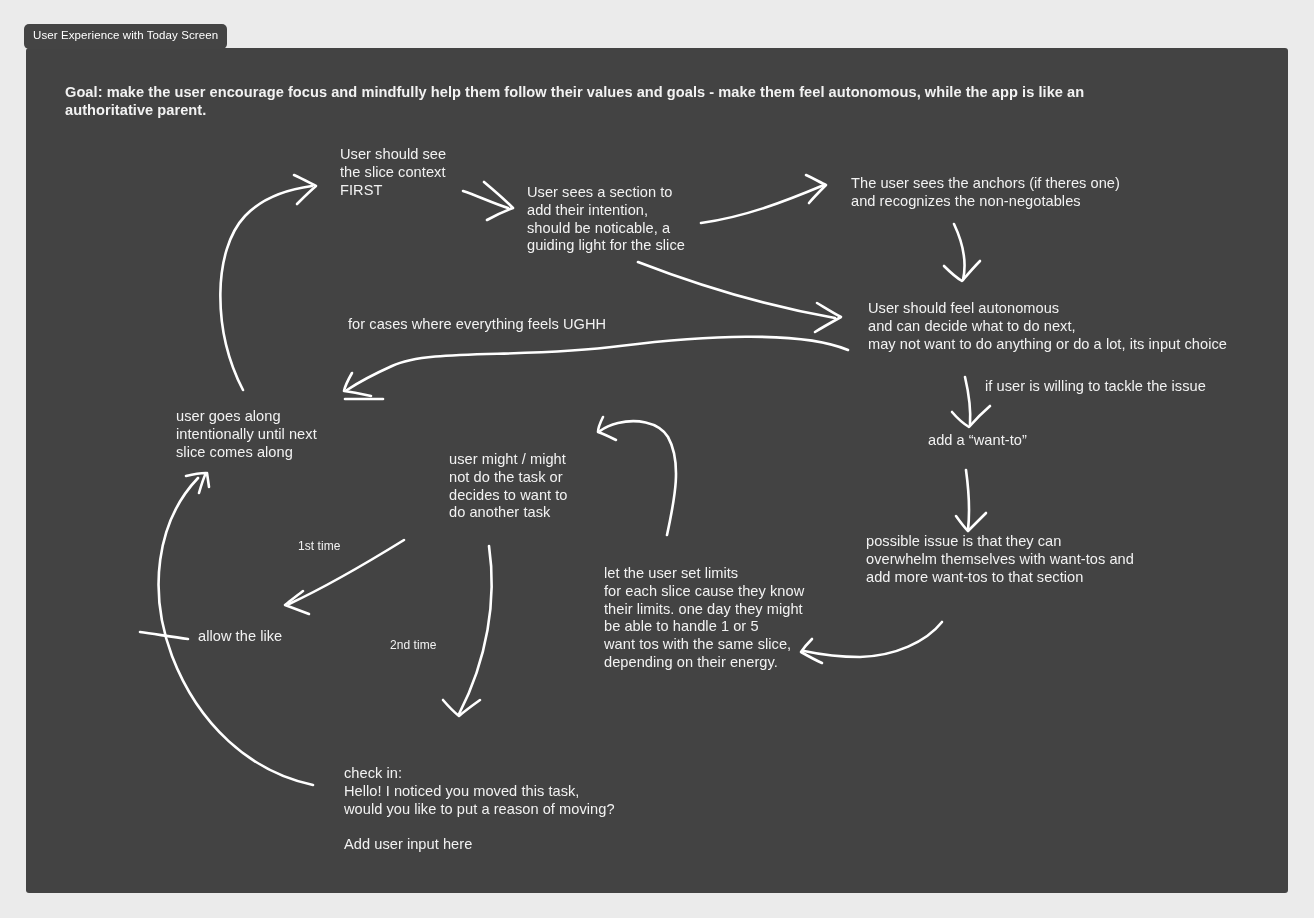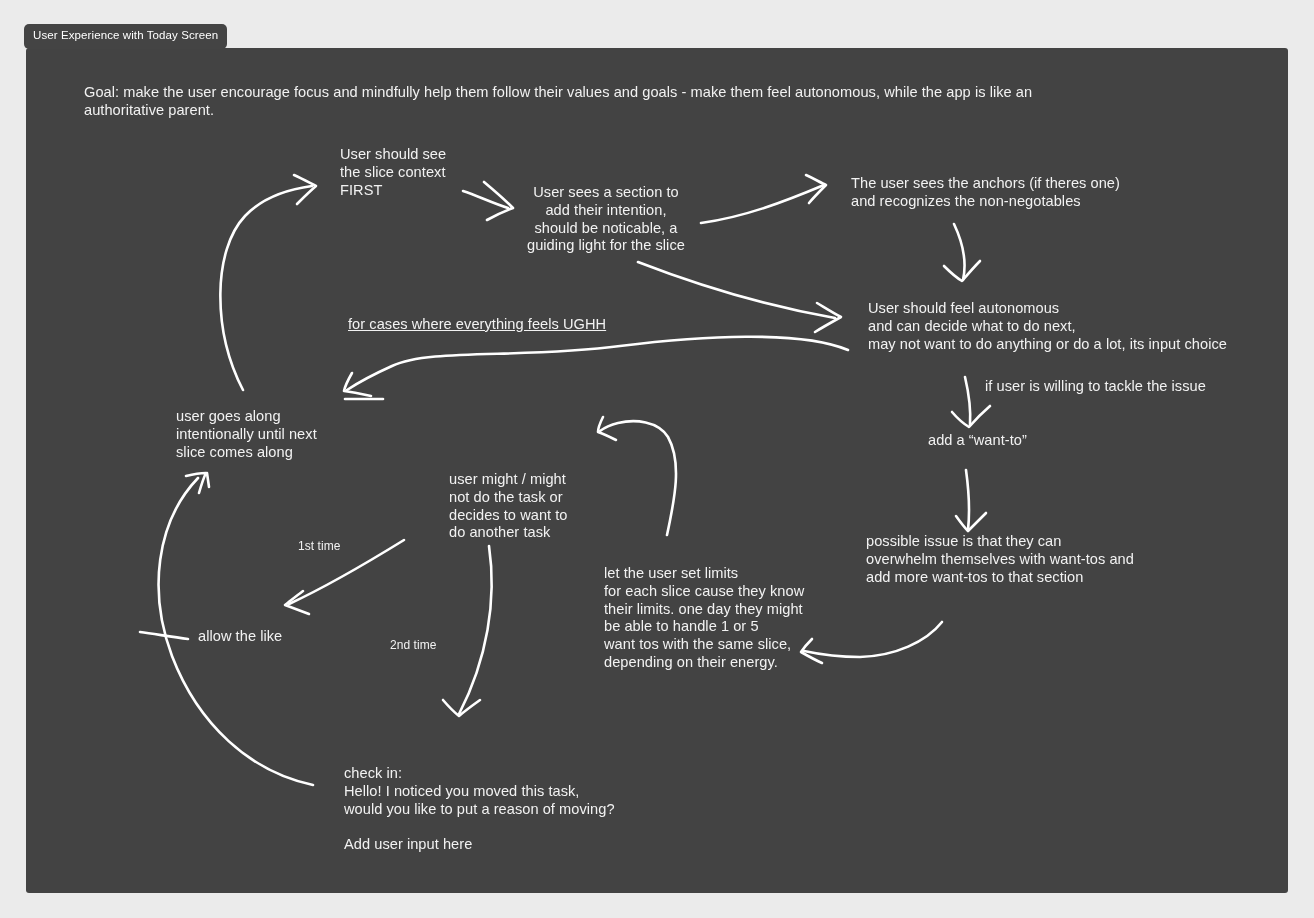--- a/index.html
+++ b/index.html
@@ -147,54 +147,54 @@
         <path d="M207 473 L 209 487"></path>
       </g>
 
       <g>
         <path d="M140 632 C 155 634, 172 637, 188 639"></path>
       </g>
 
     </g>
   </svg>
 
-  <div class="note" style="left:84px; top:84px; width:950px;">Goal: make the user encourage focus and mindfully help them follow their values and goals - make them feel autonomous, while the app is like an
+  <div class="note" style="left:65px; top:84px; width:950px;font-weight:bold;">Goal: make the user encourage focus and mindfully help them follow their values and goals - make them feel autonomous, while the app is like an
 authoritative parent.</div>
 
   <div class="note" style="left:340px; top:146px;">User should see
 the slice context
 FIRST</div>
 
-  <div class="note" style="left:527px; top:184px;text-align:center;">User sees a section to
+  <div class="note" style="left:527px; top:184px;">User sees a section to
 add their intention,
 should be noticable, a
 guiding light for the slice</div>
 
   <div class="note" style="left:851px; top:166px;margin-top:9px;">The user sees the anchors (if theres one)
 and recognizes the non-negotables</div>
 
   <div class="note" style="left:868px; top:300px;">User should feel autonomous
 and can decide what to do next,
 may not want to do anything or do a lot, its input choice</div>
 
   <div class="note" style="left:985px; top:378px;">if user is willing to tackle the issue</div>
 
   <div class="note" style="left:928px; top:432px;">add a “want-to”</div>
 
   <div class="note" style="left:866px; top:533px;">possible issue is that they can
 overwhelm themselves with want-tos and
 add more want-tos to that section</div>
 
-  <div class="note" style="left:348px; top:316px;text-decoration:underline;">for cases where everything feels UGHH</div>
+  <div class="note" style="left:348px; top:316px;">for cases where everything feels UGHH</div>
 
   <div class="note" style="left:176px; top:408px;">user goes along
 intentionally until next
 slice comes along</div>
 
-  <div class="note" style="left:449px; top:471px;">user might / might
+  <div class="note" style="left:449px; top:451px;">user might / might
 not do the task or
 decides to want to
 do another task</div>
 
   <div class="note" style="left:604px; top:565px;">let the user set limits
 for each slice cause they know
 their limits. one day they might
 be able to handle 1 or 5
 want tos with the same slice,
 depending on their energy.</div>

